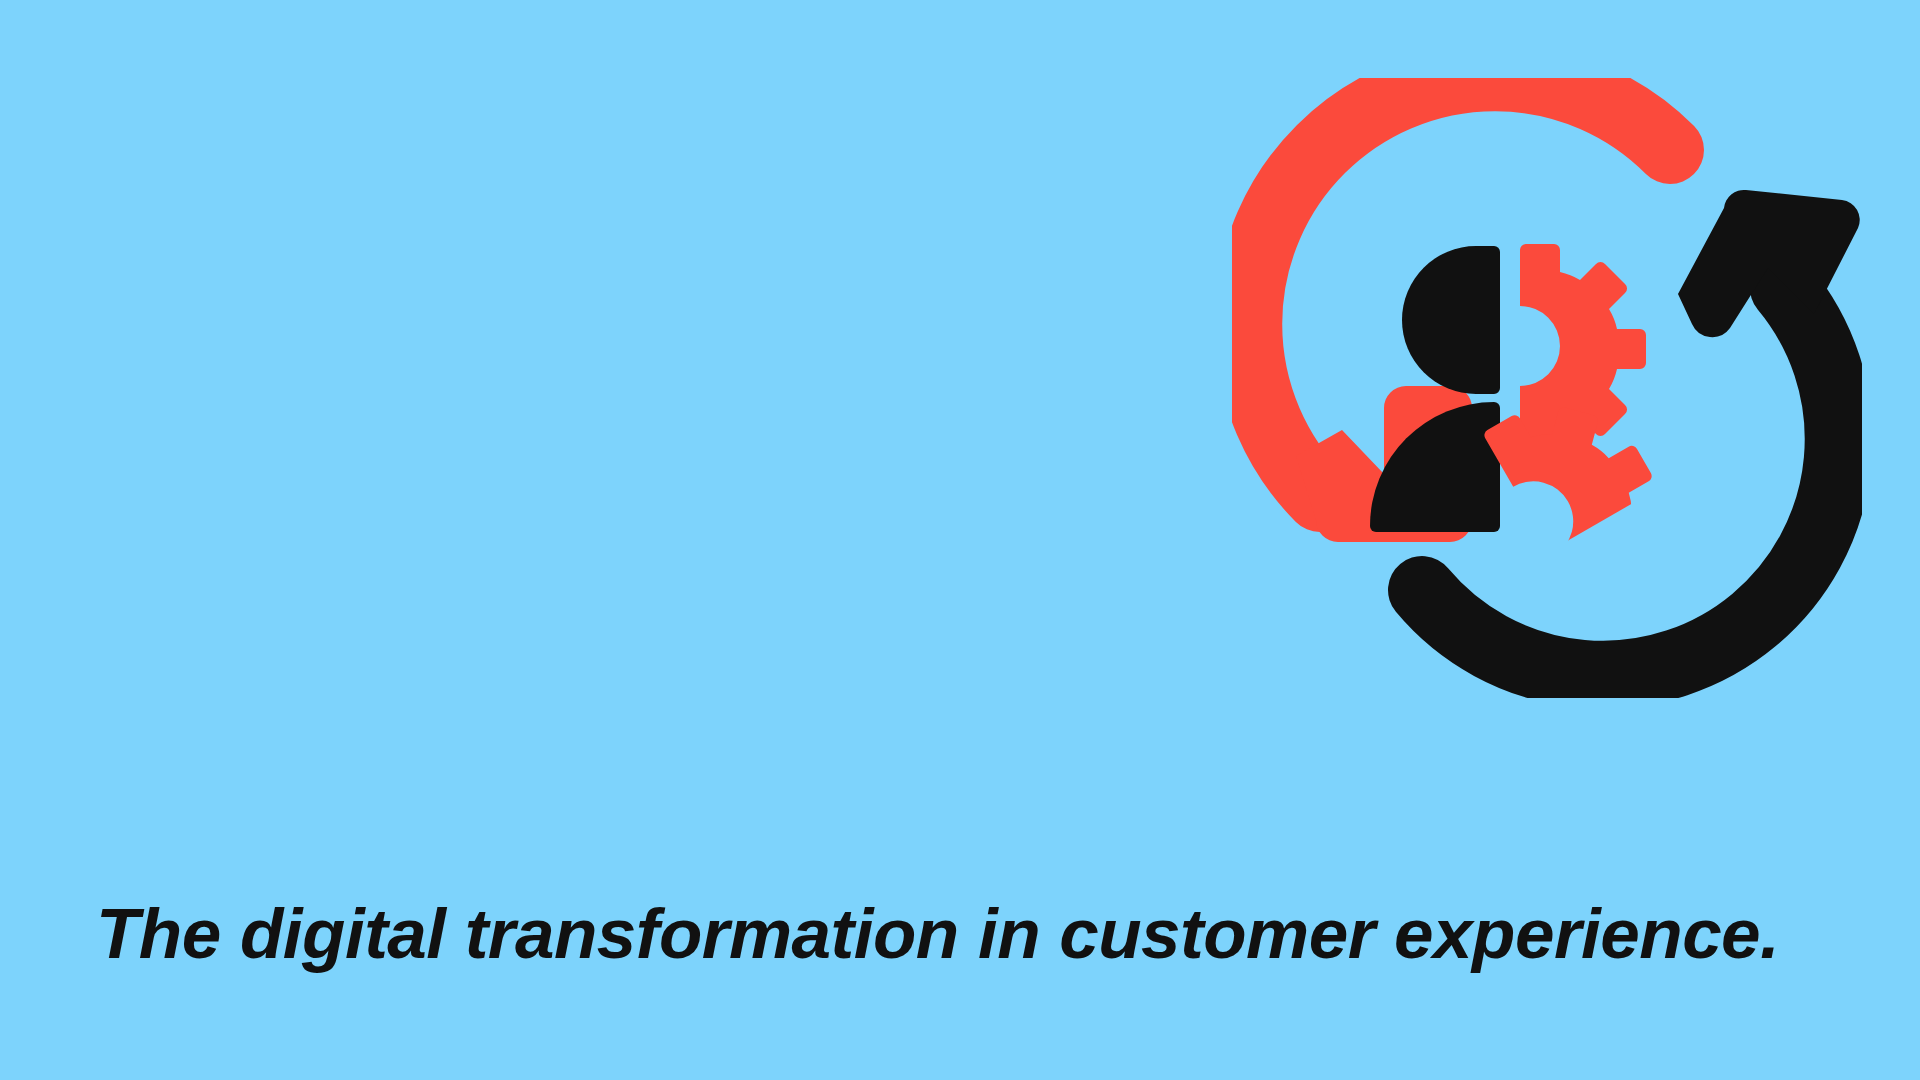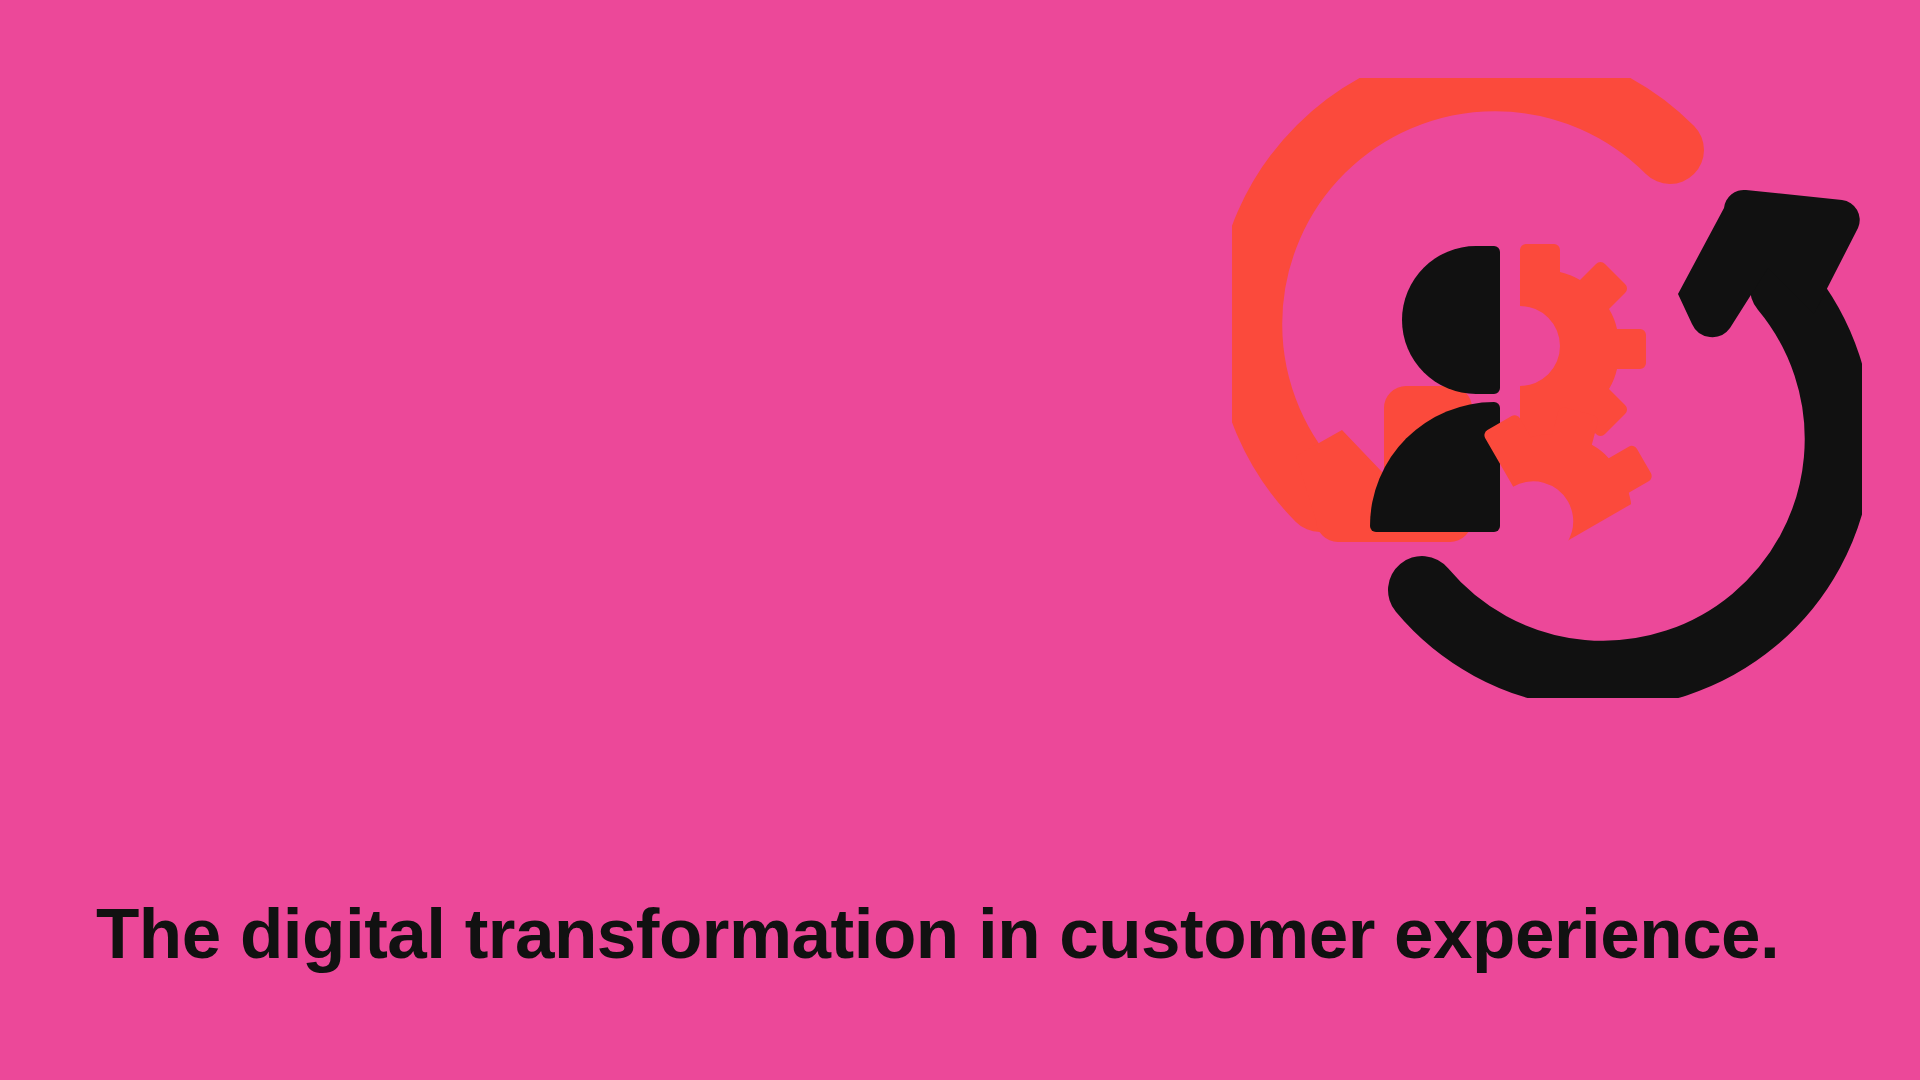--- a/index.html
+++ b/index.html
@@ -41,21 +41,21 @@
     font-size: 71px;
     font-weight: 700;
     letter-spacing: -0.5px;
     line-height: 1.0;
     white-space: nowrap;
   }
 </style>
 </head>
 <body>
 
-<div class="slide" style="background: #ec4899;">
+<div class="slide" style="background: #7dd3fc; font-style: italic;">
 
   <div class="icon-wrap">
     <svg viewBox="0 0 630 620" xmlns="http://www.w3.org/2000/svg" aria-hidden="true">
 
       <g>
         <path d="M 88 420
                  A 222 222 0 0 1 438 72" fill="none" stroke="#FB4A3C" stroke-width="68" stroke-linecap="round"></path>
       </g>
 
       <g>

